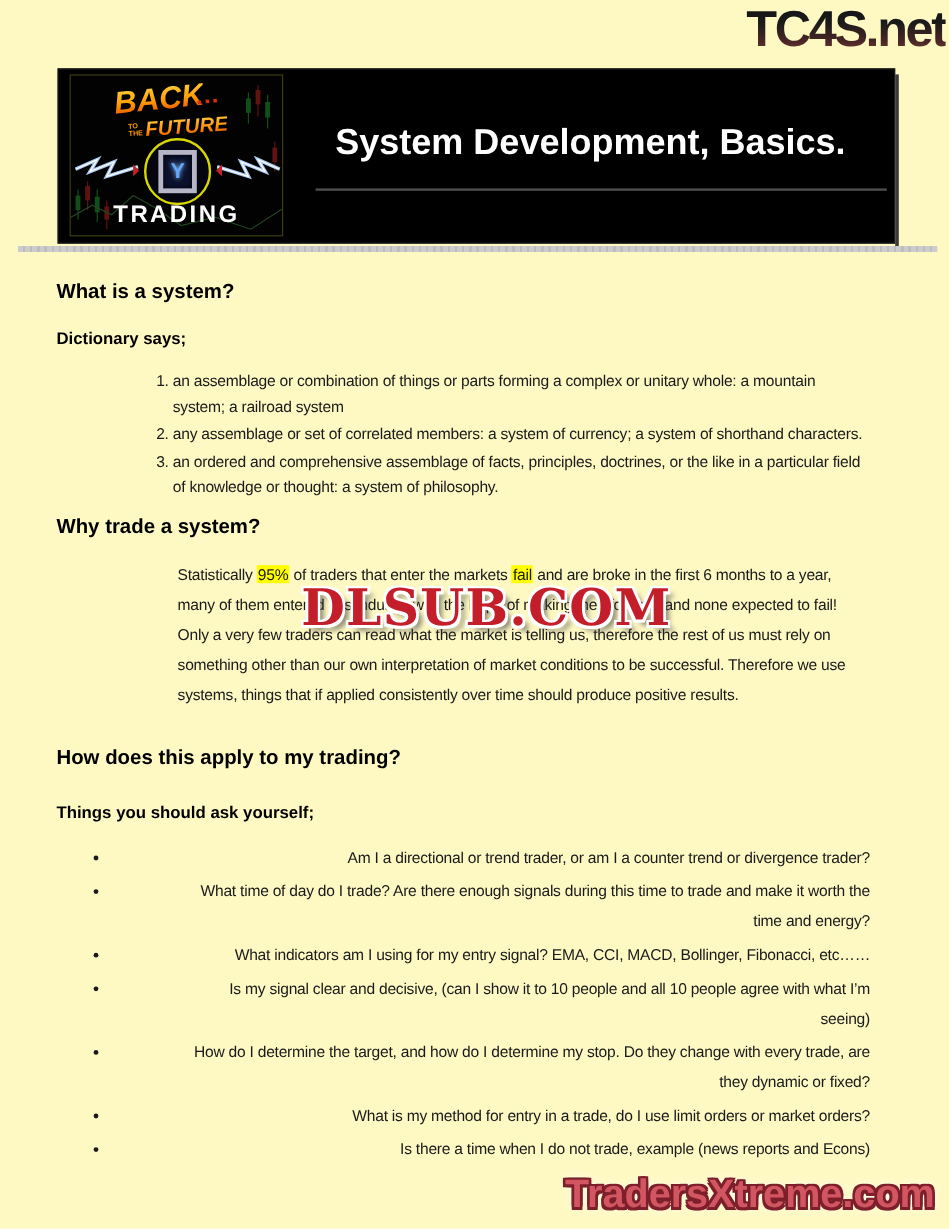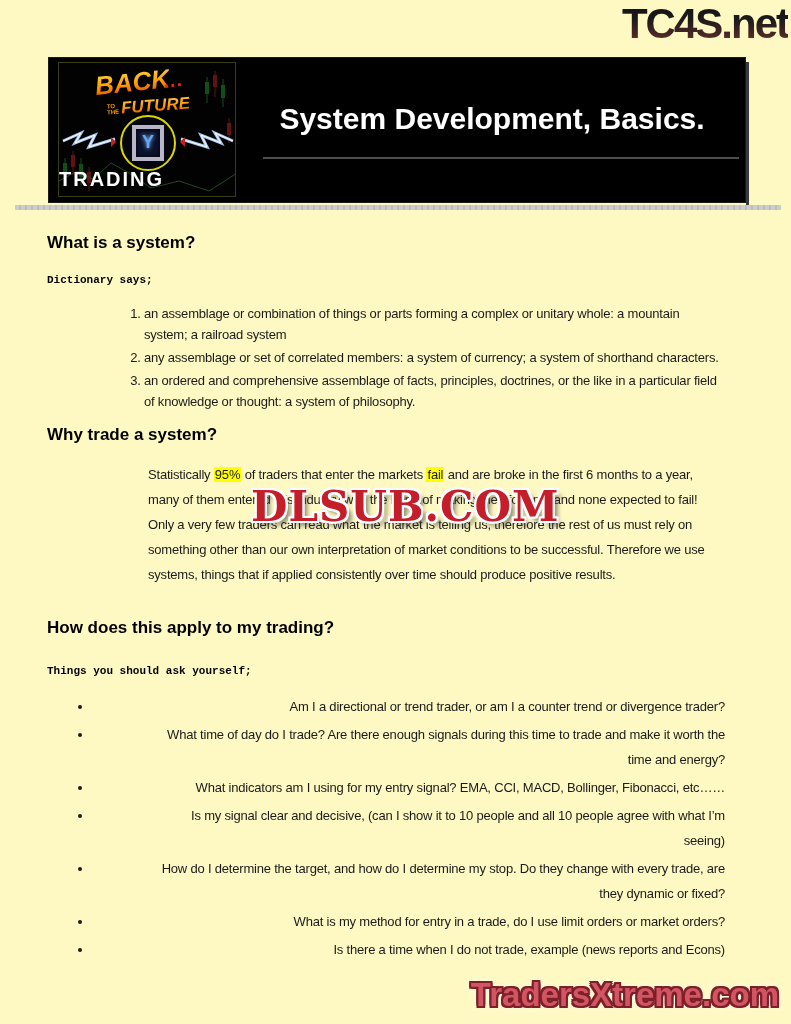--- a/index.html
+++ b/index.html
@@ -70,37 +70,37 @@
     box-shadow:inset 0 0 5px #000;
   }
   .flux-y {
     display:block; text-align:center; font-weight:bold; font-size:18px; line-height:27px;
     color:#5fa8ff; text-shadow:0 0 4px #9ccfff;
   }
   .flux-arrow { position:absolute; width:0; height:0; border:5px solid transparent; top:74px; }
   .flux-arrow.left  { left:52px;  border-left-color:#c42222; }
   .flux-arrow.right { left:116px; border-right-color:#c42222; }
   .logo-trading {
-    position:absolute; left:0; right:0; bottom:5px; 
+    position:absolute; left:0; right:0; bottom:5px; text-align:center;
     font-weight:bold; font-size:20px; letter-spacing:2px; color:#ffffff;
   }
 
   
   .banner-title {
     position:absolute; left:190px; right:0; top:44px; text-align:center;
     color:#ffffff; font-weight:bold; font-size:30px; letter-spacing:0px;
   }
   .banner-rule {
     position:absolute; left:214px; right:6px; top:99px; height:2px; background:#4d4d4d;
   }
 
   
   .content { position:absolute; left:0; top:208px; width:791px; padding:0 47px; }
   h2.sec { font-size:17px; font-weight:bold; color:#000; }
-  .sub   { font-size:11px; font-weight:bold; color:#000;font-family:Liberation Mono, monospace; }
+  .sub   { font-size:14px; font-weight:bold; color:#000; }
 
   #h-what { margin-top:25px; }
   #sub-dict { margin-top:21px; }
   ol.defs {
     margin:17px 0 0 75px; padding-left:22px; width:600px;
     font-size:13px; line-height:21px; letter-spacing:-0.2px;
   }
   ol.defs li { white-space:pre-line; margin-bottom:2px; }
 
   #h-why { margin-top:13px; }

